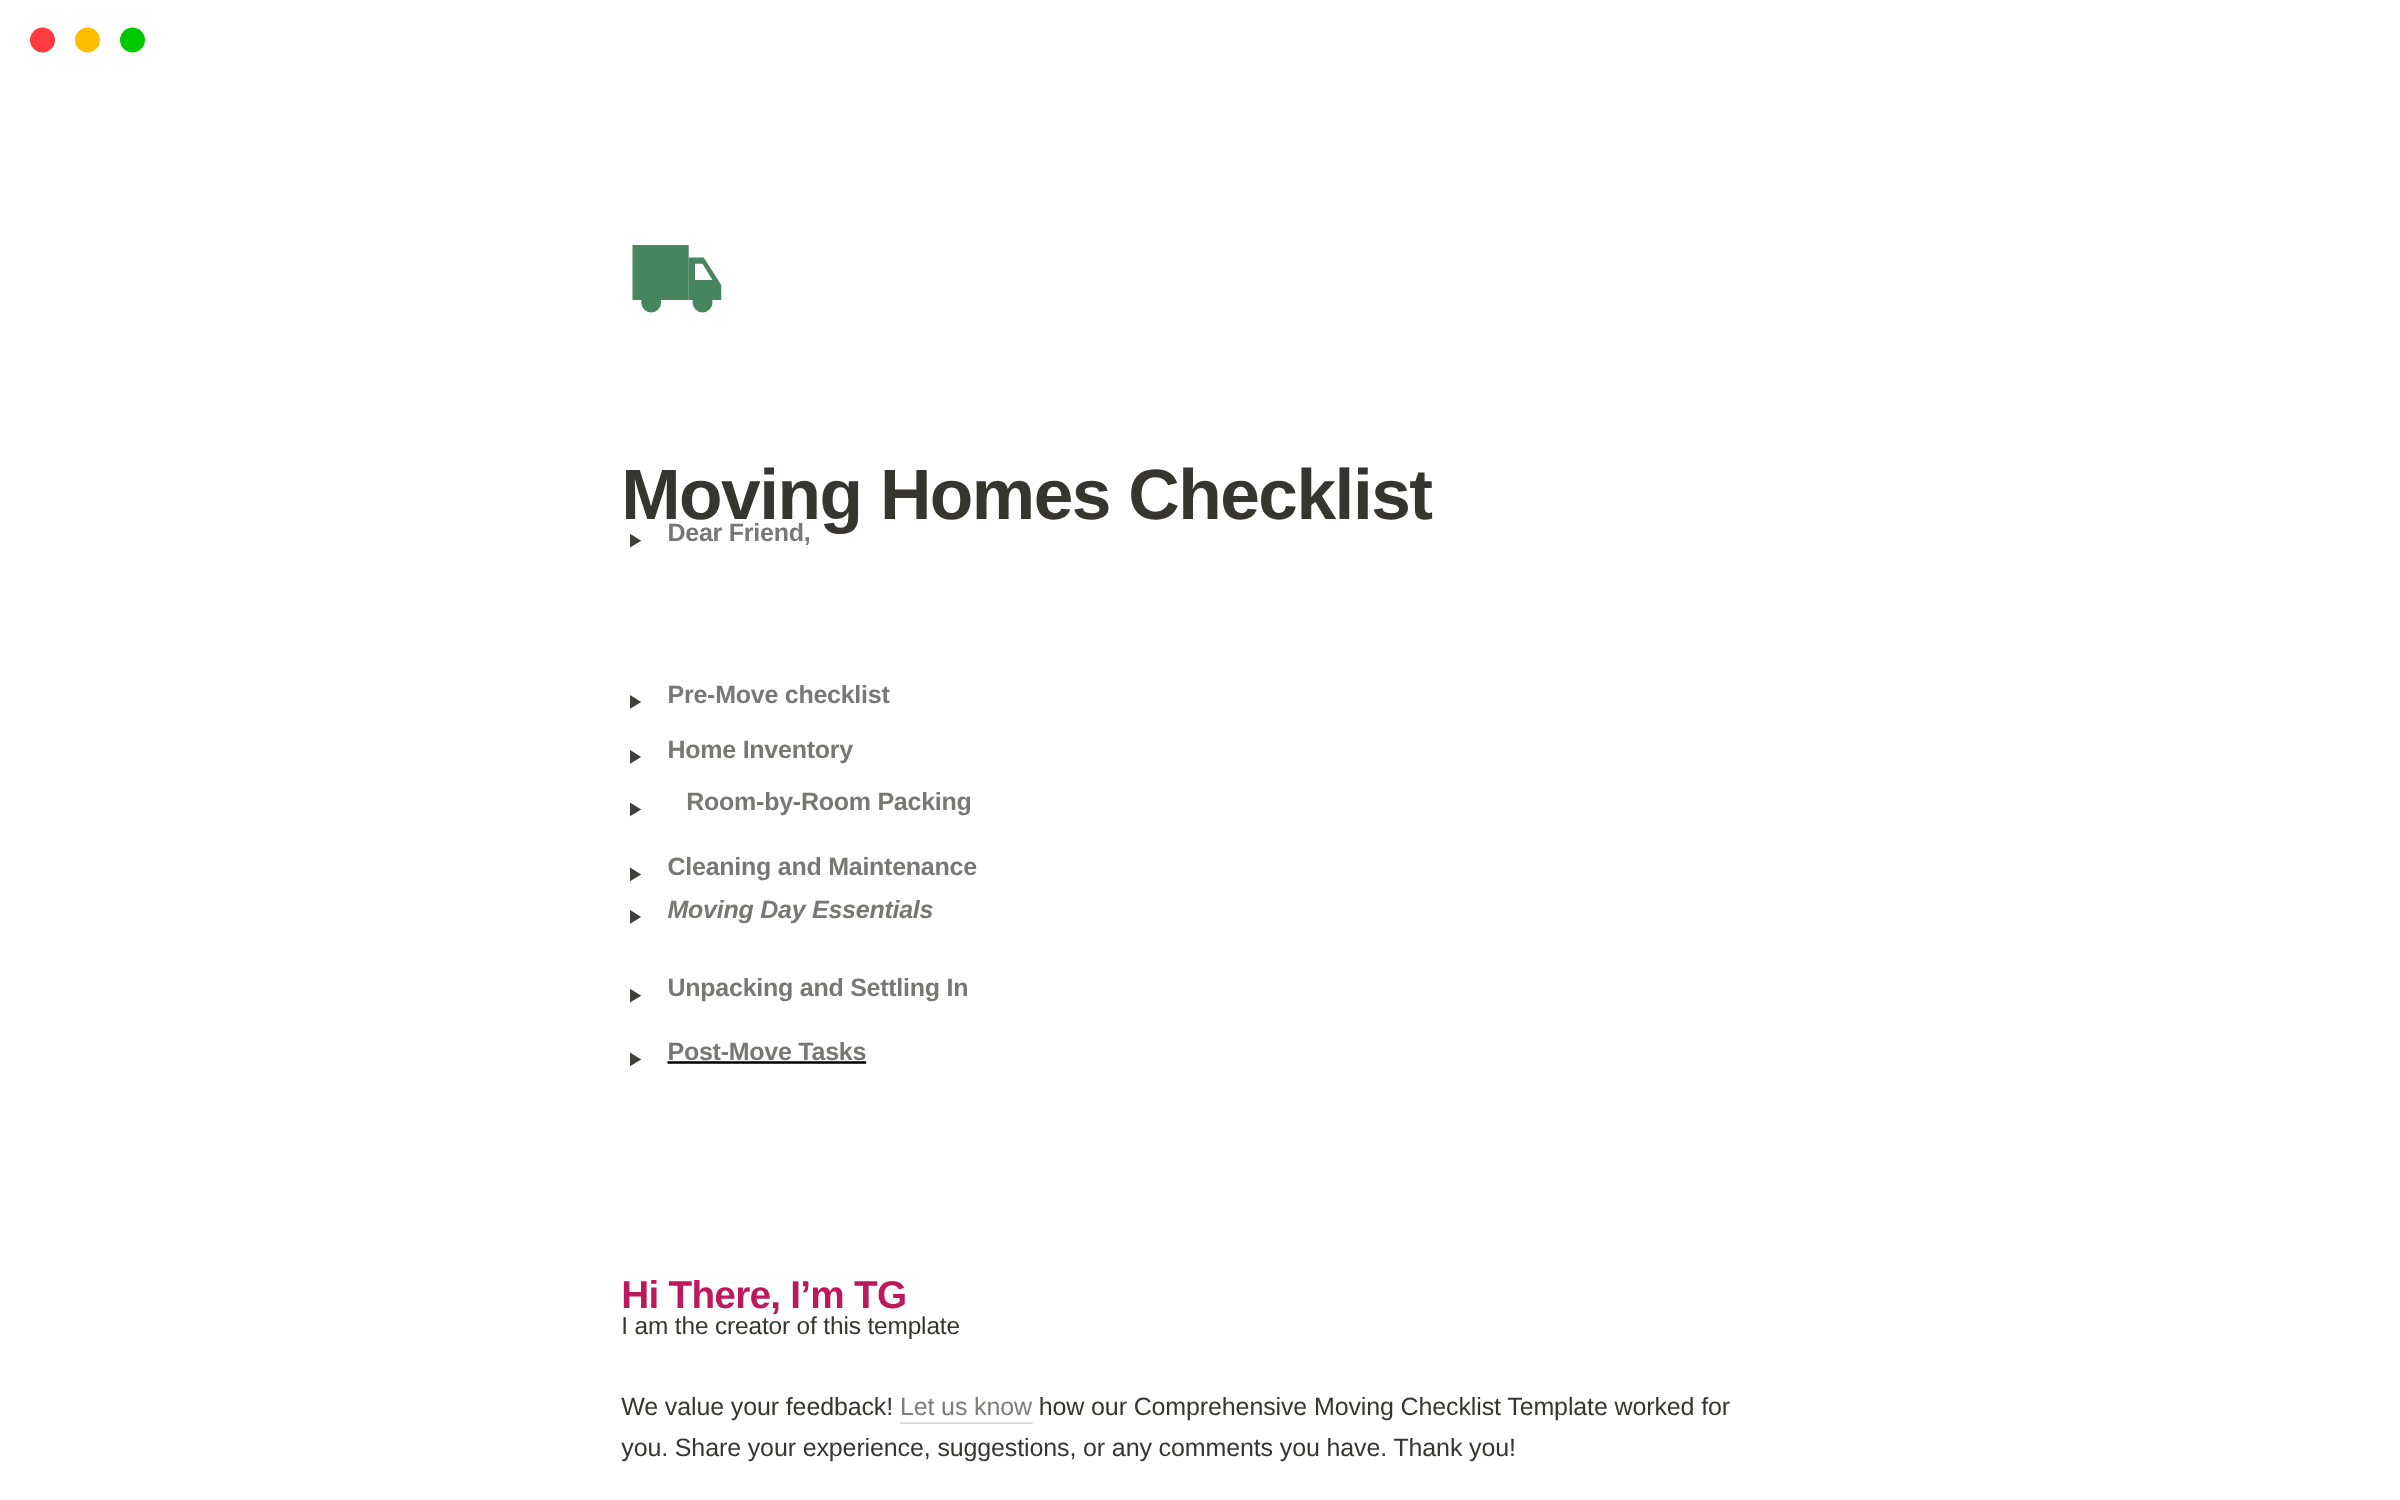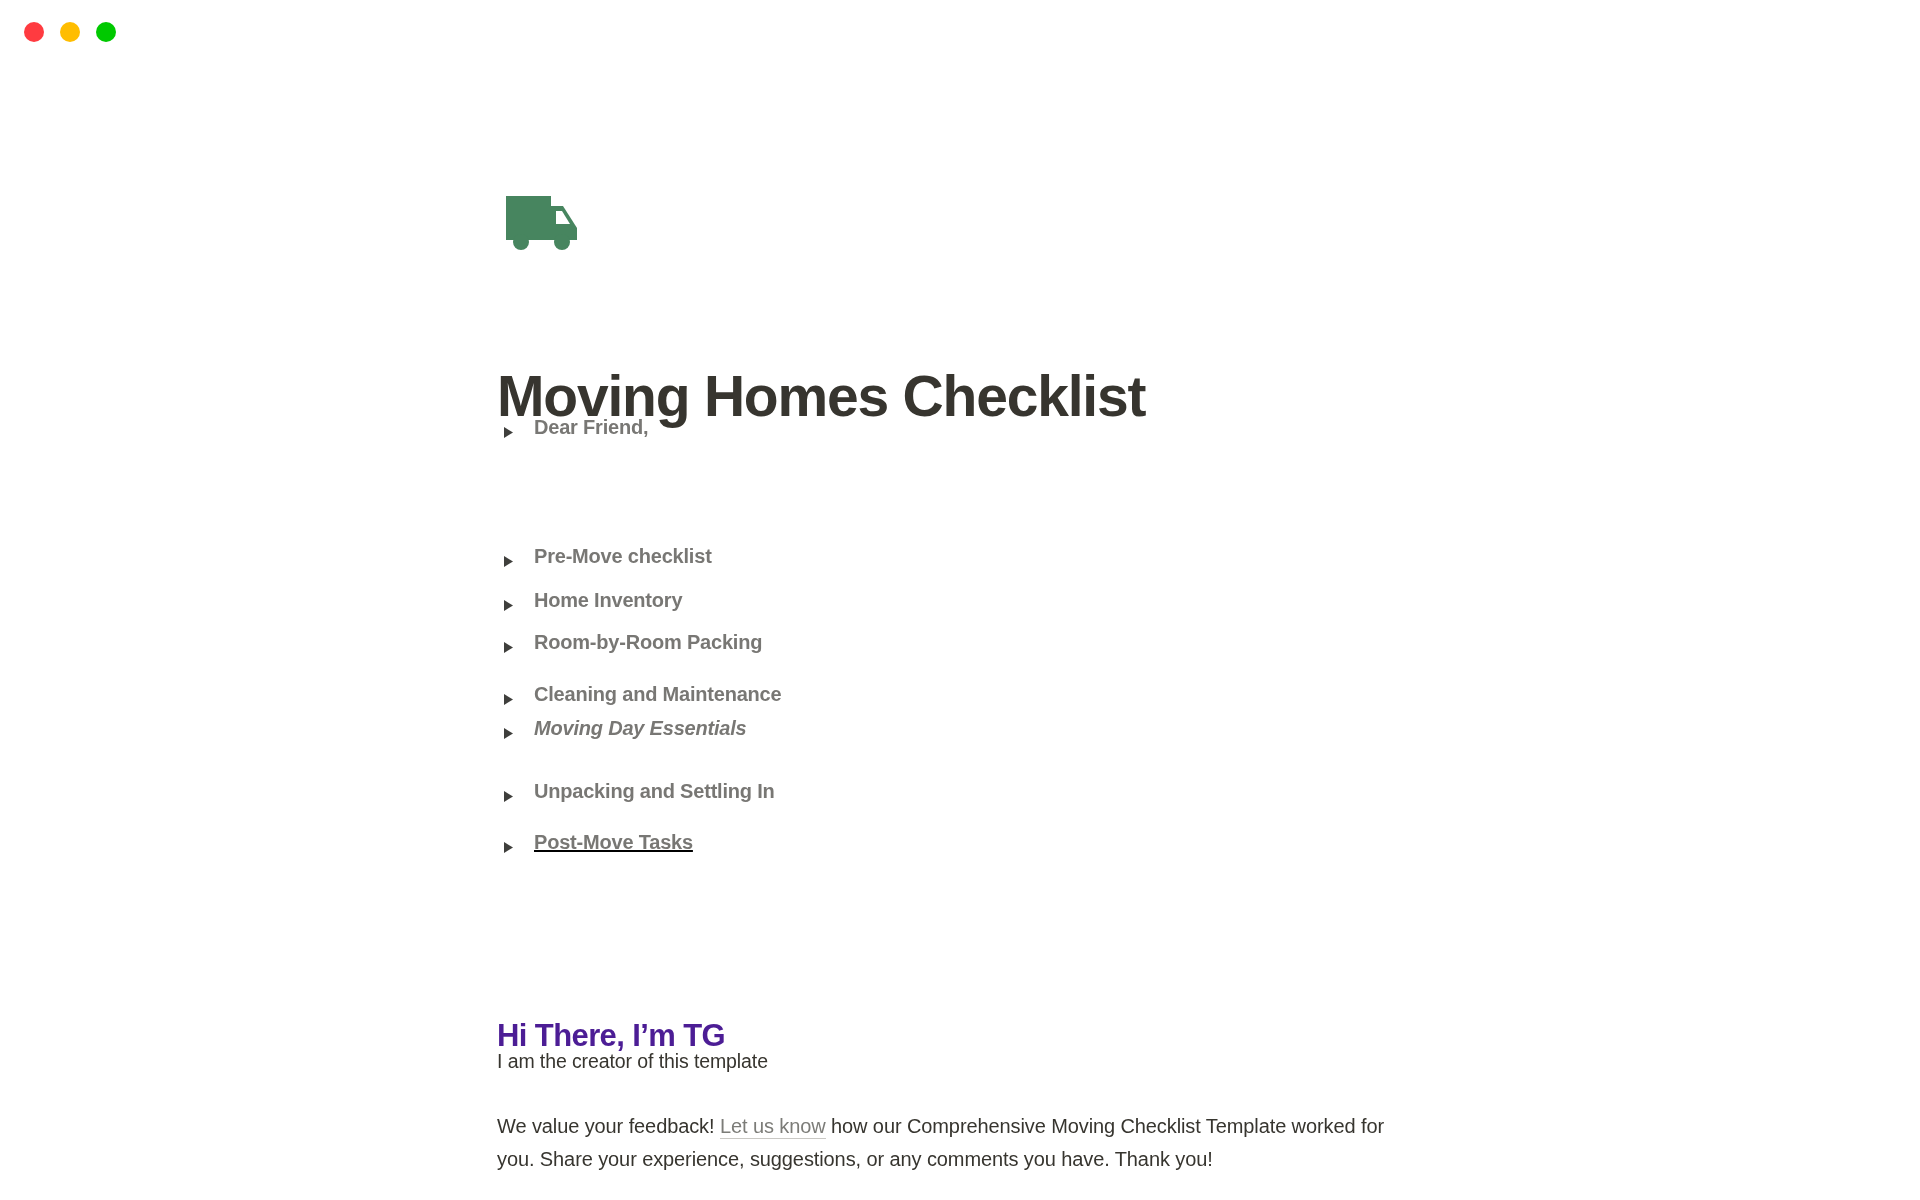--- a/index.html
+++ b/index.html
@@ -95,35 +95,35 @@
     font-weight: 700;
     color: #787774;
     letter-spacing: -0.2px;
     white-space: nowrap;
     margin-left: 9px;
   }
 
   .toggle-greeting { top: 405px; }
   .toggle-list-item-0 { top: 534px; }
   .toggle-list-item-1 { top: 578px; }
-  .toggle-list-item-2 { top: 620px; }
+  .toggle-list-item-2 { top: 620px; gap: 15px; }
   .toggle-list-item-3 { top: 652px; margin-top: 20px; }
   .toggle-list-item-4 { top: 706px; font-style: italic; }
   .toggle-list-item-5 { top: 749px; margin-top: 20px; }
   .toggle-list-item-6 { top: 820px; text-decoration: underline; }
 
   
   .section-heading {
     position: absolute;
     top: 992px;
     left: 0;
     font-size: 31px;
     font-weight: 700;
     letter-spacing: -0.6px;
-    color: #4c1d95;
+    color: #be185d;
     white-space: nowrap;
   }
   .section-subheading {
     position: absolute;
     top: 1050px;
     left: 0;
     font-size: 19.5px;
     font-weight: 400;
     color: #37352f;
     letter-spacing: -0.1px;

